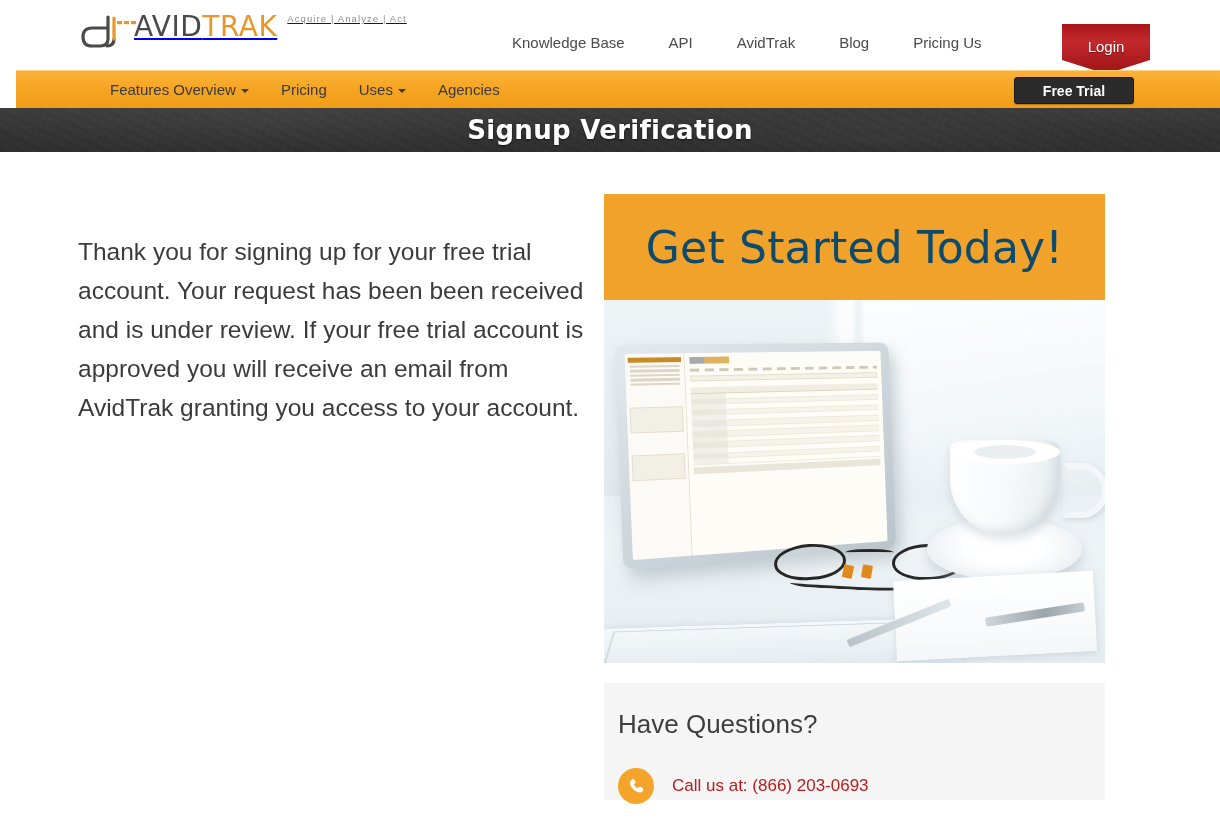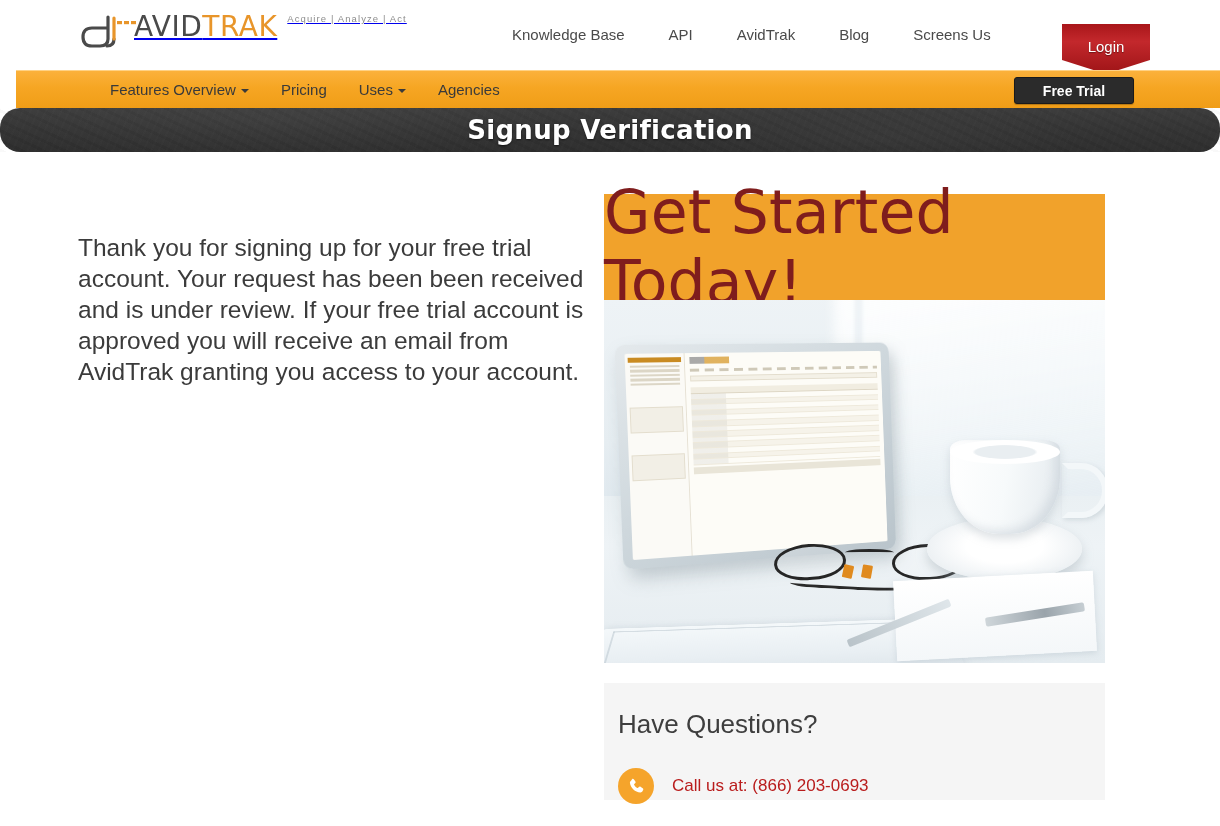--- a/index.html
+++ b/index.html
@@ -37,21 +37,21 @@
     font-size: 9.5px; color: #8d8d8d; letter-spacing: 1.1px;
     margin-top: 1px; margin-left: 2px;
   }
 
   .topnav {
     position: absolute; left: 490px; top: 24px;
     display: flex; gap: 0px; align-items: center;
   }
   .topnav a {
     color: #4a4a4a; text-decoration: none; font-size: 15px;
-    padding: 0 22px; line-height: 22px; white-space: nowrap;
+    padding: 0 22px; line-height: 22px; white-space: nowrap; margin-top: 8px;
   }
 
   
   .login-ribbon {
     position: absolute; left: 1062px; top: 0px; width: 88px; height: 50px;
     background: linear-gradient(180deg, #a9161a 0%, #c3282c 35%, #9e1417 100%);
     -webkit-clip-path: polygon(0 0, 100% 0, 100% 72%, 50% 100%, 0 72%);
     clip-path: polygon(0 0, 100% 0, 100% 72%, 50% 100%, 0 72%);
     box-shadow: 2px 2px 4px rgba(0,0,0,0.35);
     text-align: center; cursor: pointer; margin-top: 24px;
@@ -90,54 +90,54 @@
     cursor: pointer; box-shadow: 0 1px 1px rgba(0,0,0,0.25);
   }
 
   
   .title-banner {
     position: absolute; left: 0; top: 108px; width: 1220px; height: 44px;
     background:
       radial-gradient(ellipse 420px 60px at 22% 30%, rgba(255,255,255,0.035), rgba(255,255,255,0) 70%),
       radial-gradient(ellipse 300px 40px at 72% 70%, rgba(255,255,255,0.03), rgba(255,255,255,0) 70%),
       linear-gradient(180deg, #3c3c3c 0%, #343434 50%, #2e2e2e 100%);
-    display: flex; align-items: center; justify-content: center; border-radius: 20px;
+    display: flex; align-items: center; justify-content: center;
   }
   .title-banner .texture {
     position: absolute; inset: 0; opacity: 0.5;
     background-image:
       repeating-linear-gradient(115deg, rgba(255,255,255,0.018) 0 2px, rgba(0,0,0,0) 2px 7px),
       repeating-linear-gradient(25deg, rgba(0,0,0,0.05) 0 3px, rgba(255,255,255,0.012) 3px 9px);
   }
   .title-banner h1 {
     position: relative; margin: 0; color: #ffffff; font-size: 26px;
     font-weight: 600; letter-spacing: 0.3px;
     font-family: "DejaVu Sans", sans-serif;
     text-shadow: 0 1px 2px rgba(0,0,0,0.6);
   }
 
   
   .main { position: absolute; left: 0; top: 152px; width: 1220px; height: 674px; background: #fff; }
 
   .copy {
     position: absolute; left: 78px; top: 55px; width: 510px;
-    color: #3b3b3b; font-size: 24.5px; line-height: 31px;
+    color: #3b3b3b; font-size: 24.5px; line-height: 39px;
     font-family: "Liberation Sans", sans-serif;
   }
 
   
   .promo {
     position: absolute; left: 604px; top: 42px; width: 501px;
   }
   .promo-banner {
     height: 106px; background: #F1A22B;
     display: flex; align-items: center; justify-content: center;
   }
   .promo-banner h2 {
-    margin: 0; color: #7f1d1d; font-size: 60px; font-weight: 400;
+    margin: 8px; color: #0c4a6e; font-size: 44px; font-weight: 400;
     font-family: "DejaVu Sans", sans-serif; letter-spacing: 0.2px;
   }
 
   
   .photo {
     position: relative; height: 363px; overflow: hidden;
     background:
       linear-gradient(178deg, #eef3f6 0%, #e7eef2 38%, #dfe8ee 55%, #eaf0f3 75%, #f1f5f7 100%);
   }
   .window-glow {
@@ -307,21 +307,21 @@
         <span class="logo-word"><span class="avid">AVID</span><span class="trak">TRAK</span></span>
         <span class="logo-tag">Acquire  |  Analyze  |  Act</span>
       </span>
     </a>
 
     <nav class="topnav">
       <a href="#">Knowledge Base</a>
       <a href="#">API</a>
       <a href="#">AvidTrak</a>
       <a href="#">Blog</a>
-      <a href="#">Screens Us</a>
+      <a href="#">Pricing Us</a>
     </nav>
   </div>
 
   <div class="login-ribbon">
     <span>Login</span>
   </div>
 
   <div class="menubar">
     <div class="menubar-inner">
       <a href="#"><span>Features Overview</span><i class="caret"></i></a>

